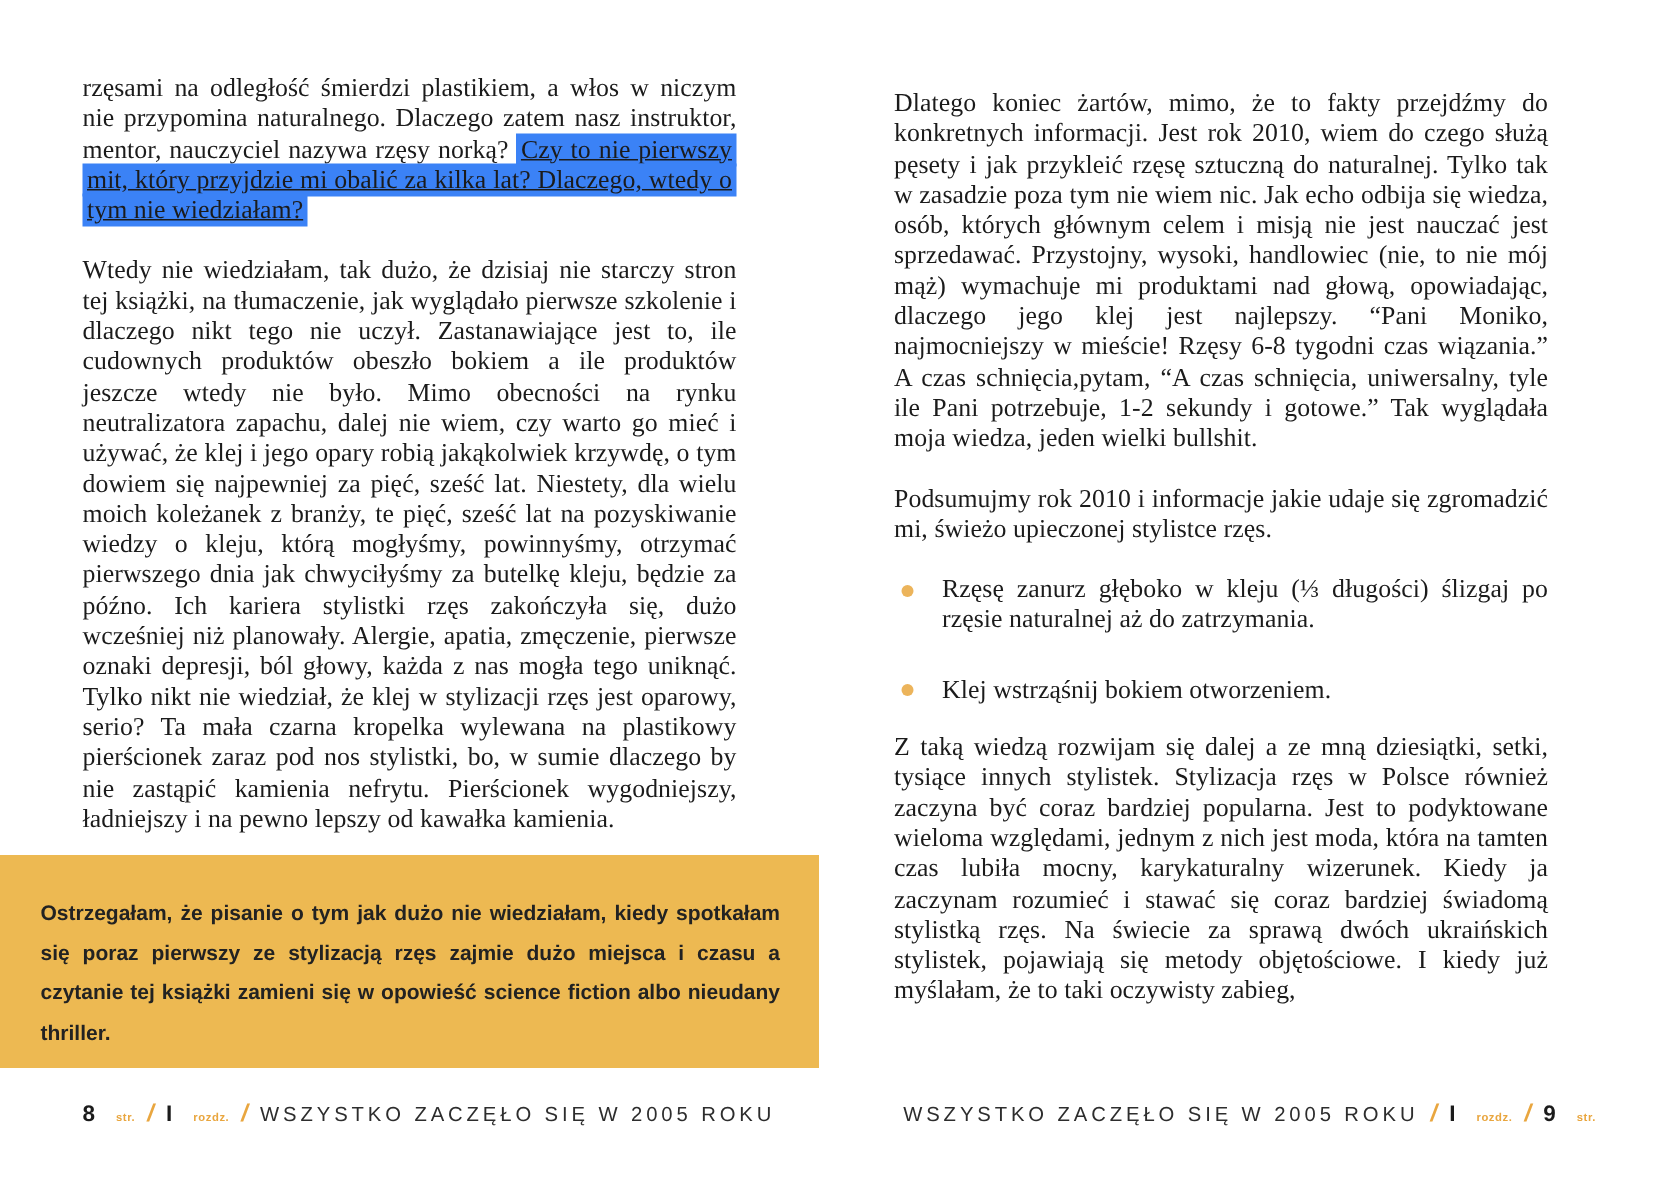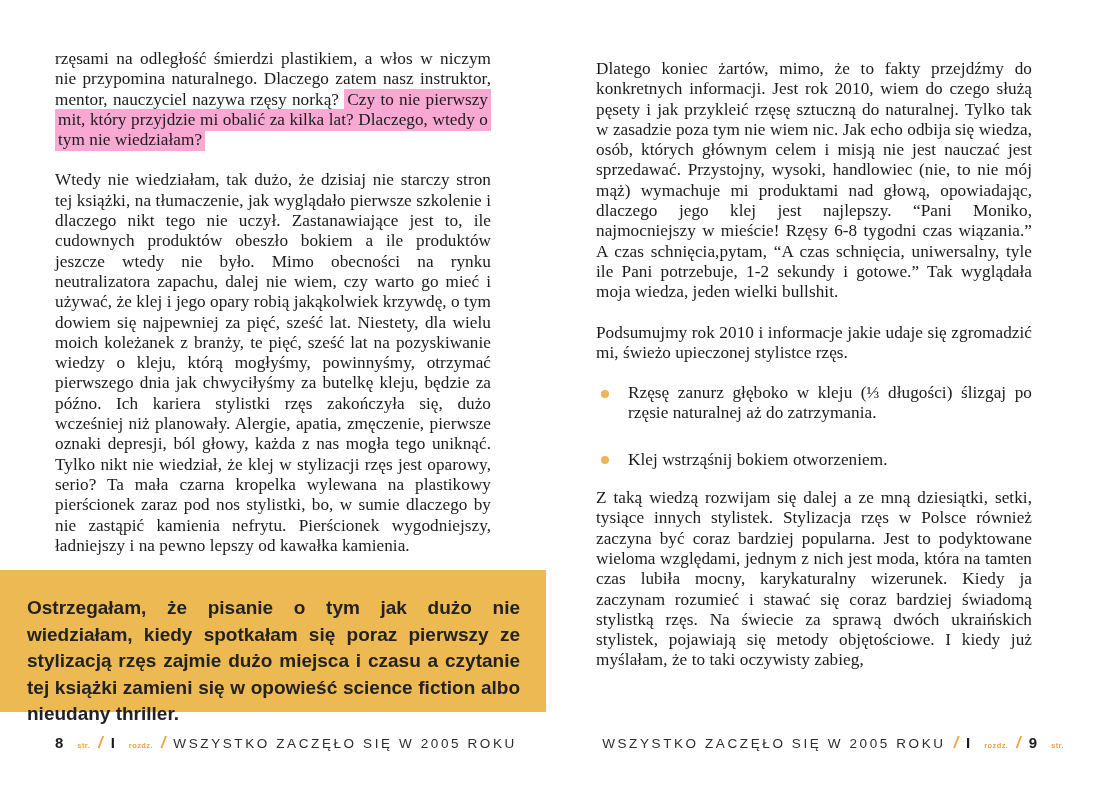--- a/index.html
+++ b/index.html
@@ -11,34 +11,35 @@
   }
   .col {
     position:absolute; top:49px; width:436px;
     font-size:17.2px; line-height:20.3px;
     text-align:justify; letter-spacing:0.05px;
   }
   .col-left  { left:55px; }
   .col-right { left:596px;margin-top:10px; }
   .col p { margin:0 0 20px 0; }
   .hl {
-    background:#f9a8d4;
+    background:#3b82f6;
     padding:1px 3px 2px 3px;
     -webkit-box-decoration-break:clone;
     box-decoration-break:clone;
+    text-decoration:underline;
   }
   .callout {
     position:absolute; left:0; top:570px;
     width:546px; height:142px;
     background:#EDB952; box-sizing:border-box;
     padding:25px 26px 0 27px;
   }
   .callout-text {
     font-family:"Liberation Sans", sans-serif;
-    font-weight:bold; font-size:19px; line-height:26.5px;
+    font-weight:bold; font-size:14px; line-height:26.5px;
     color:#222222; text-align:justify; margin:0;
   }
   .bullets { list-style:none; margin:0 0 18px 0; padding:0; }
   .bullets li {
     position:relative; padding-left:32px; margin:0 0 26px 0;
   }
   .bullets li:last-child { margin-bottom:0; }
   .dot {
     position:absolute; left:5px; top:6.5px;
     width:8px; height:8px; border-radius:50%;

